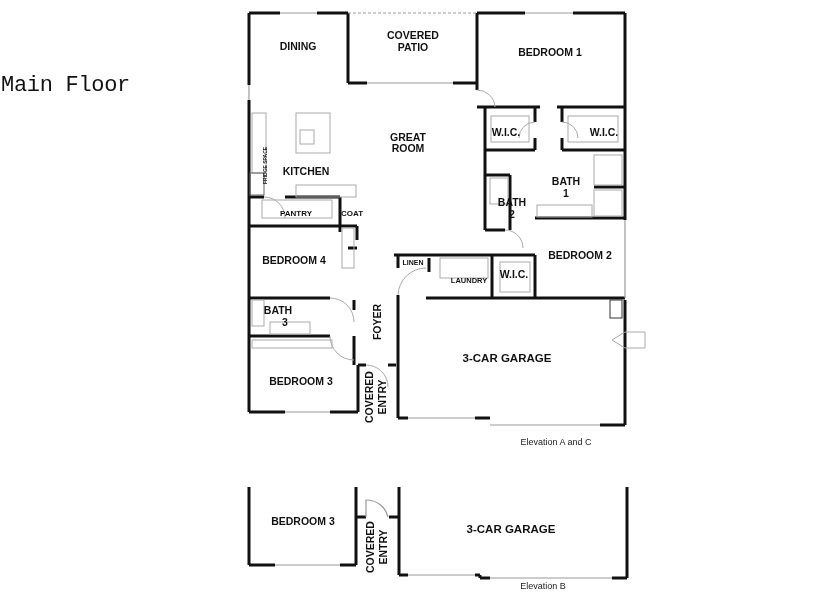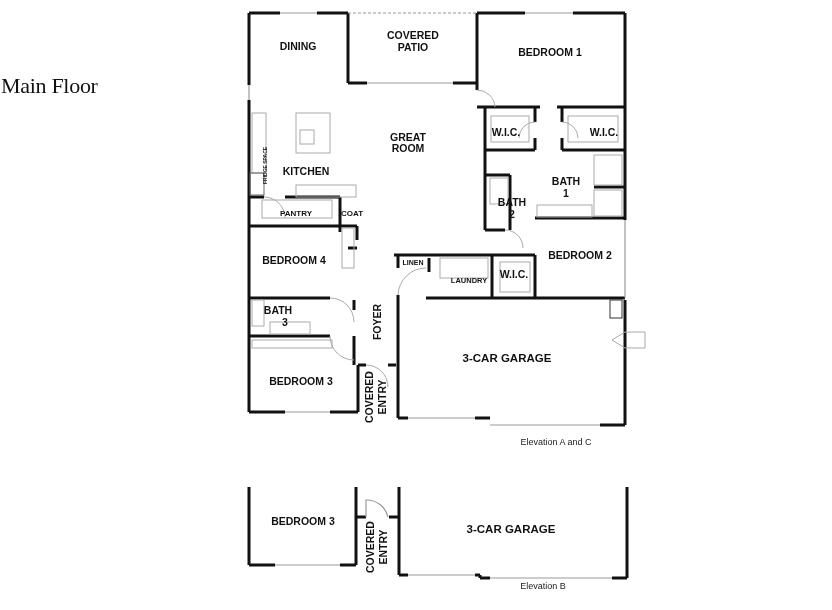--- a/index.html
+++ b/index.html
@@ -1,17 +1,17 @@
 <!DOCTYPE html>
 <html><head>
   <meta charset="utf-8">
   <style>
     html, body { margin:0; padding:0; background:#ffffff; }
     body { width:832px; height:610px; position:relative; overflow:hidden; font-family:"Liberation Sans", sans-serif; }
-    .title { position:absolute; left:1px; top:73px; font-size:22px; color:#111; font-family:Liberation Serif, serif; letter-spacing:-0.3px; }
+    .title { position:absolute; left:1px; top:73px; font-size:22px; color:#111; font-family:Liberation Mono, monospace; letter-spacing:-0.3px; }
     svg { position:absolute; left:0; top:0; }
     .lbl { font-family:"Liberation Sans", sans-serif; font-weight:bold; fill:#111; }
     .small { font-size:8px; }
     .med { font-size:10.5px; }
     .elev { font-family:"Liberation Sans", sans-serif; font-size:9px; fill:#222; }
   </style>
 </head>
 <body>
 
 <div class="title">Main Floor</div>

